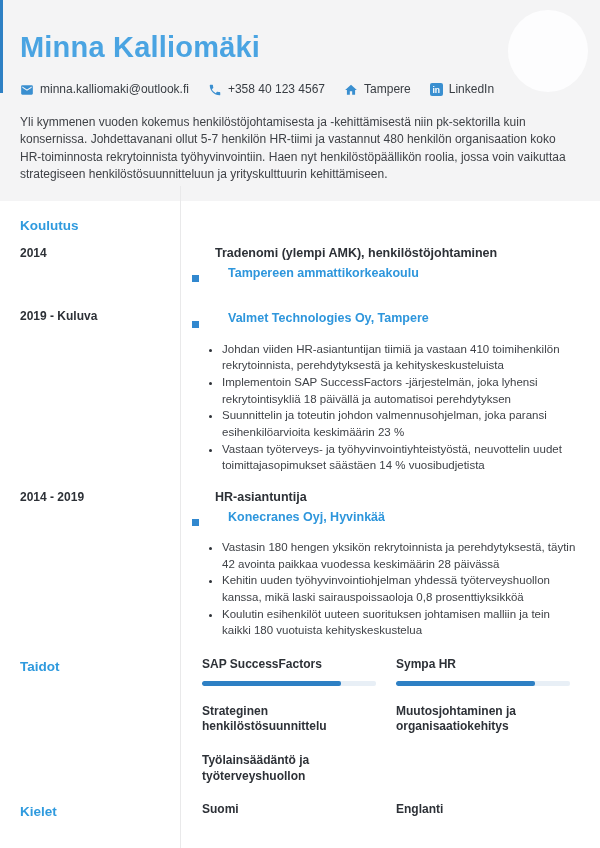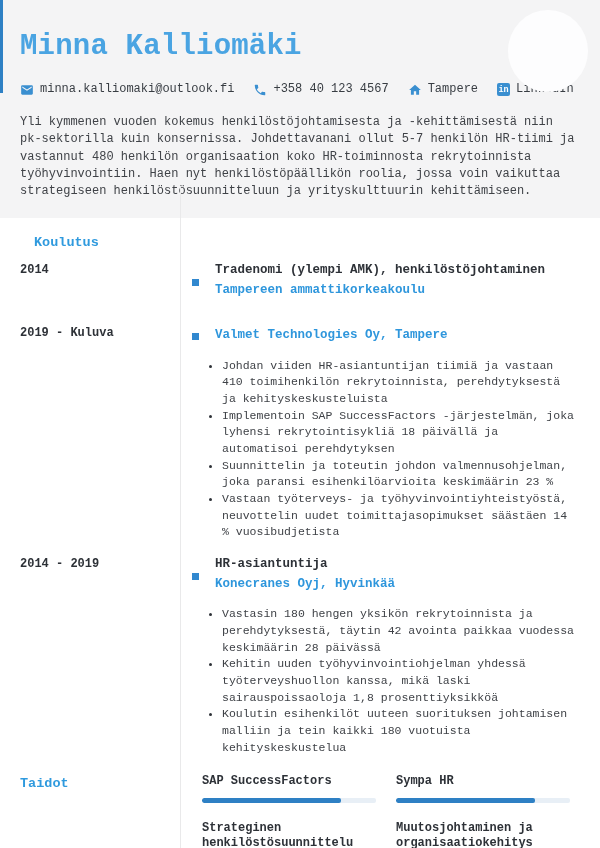--- a/index.html
+++ b/index.html
@@ -1,18 +1,18 @@
 <!DOCTYPE html>
 <html><head>
 <meta charset="utf-8">
 <style>
   html,body { margin:0; padding:0; background:#fff; }
   .page {
     position:relative; width:600px; height:848px; overflow:hidden;
-    background:#ffffff; font-family:Liberation Mono, monospace;
+    background:#ffffff; font-family:Liberation Sans, sans-serif;
     font-size:11.5px; line-height:1.45; color:#3f4247;
   }
   
   .header { position:relative; background:#f4f4f5; padding:26px 20px 18px 20px; }
   .accent-stripe { position:absolute; left:0; top:0; width:3px; height:93px; background:#2e80c4; }
   .avatar { position:absolute; right:12px; top:10px; width:80px; height:82px; border-radius:50%; background:#fdfdfe; }
   .name { margin:0; font-size:29px; font-weight:bold; color:#4aa4e2; letter-spacing:.2px; }
   .contact-row { display:flex; align-items:center; gap:19px; margin-top:13px; font-size:12px; color:#383d43; }
   .contact-item { display:flex; align-items:center; gap:6px; }
   .cicon { width:14px; height:14px; display:block; }
@@ -22,29 +22,29 @@
   .summary { margin:16px 0 0 0; font-size:12px; line-height:1.42; color:#3f4247; max-width:562px; }
   
   .col-divider { position:absolute; left:180px; top:186px; bottom:0; width:1px; background:#e9e9ea; }
   .content { padding-top:15px; }
   .row { display:flex; }
   .lcol { width:180px; flex:none; padding-left:20px; box-sizing:border-box; }
   .rcol { flex:1; padding:0 20px 0 12px; box-sizing:border-box; }
   .sec-title { margin:0; font-size:13.5px; font-weight:bold; color:#2f9ade; }
   .date { font-size:12px; font-weight:bold; color:#2d3137; padding-top:1px; }
   
-  .entry-head { display:flex; align-items:center; }
+  .entry-head { display:flex; align-items:flex-end; }
   .marker { width:7px; height:7px; background:#3188cf; margin-top:5px; flex:none; }
   .entry-titles { margin-left:16px; }
   .entry-title { font-size:12.5px; font-weight:bold; color:#2d3137; }
-  .entry-sub { font-size:12.5px; font-weight:bold; color:#2e96dc; margin-top:2px; }
+  .entry-sub { font-size:12.5px; font-weight:bold; color:#2e96dc; margin-top:2px;margin-left:13px; }
   .bullets { margin:13px 0 0 0; padding-left:30px; }
   .bullets li { margin:0; padding:0; color:#3f4247; }
   .bullets li::marker { color:#2d3137; }
-  .title-row { margin-bottom:9px;margin-left:14px; }
+  .title-row { margin-bottom:9px; }
   .sec { margin-top:0; }
   .sec-gap { height:18px; }
   .sec-gap-sm { height:16px; }
   
   .skill-grid { display:grid; grid-template-columns:174px 174px; column-gap:20px; row-gap:18px; margin-left:10px; }
   .skill-label { font-size:12px; font-weight:bold; color:#2d3137; line-height:1.3; }
   .bar-track { margin-top:8px; height:5px; background:#e8eff6; border-radius:2px; overflow:hidden; }
   .bar-fill { height:100%; background:#2e80c4; border-radius:2px; }
 </style>
 </head>
@@ -157,21 +157,21 @@
           <div class="entry">
             <div class="entry-head">
               <span class="marker"></span>
               <div class="entry-titles">
                 <div class="entry-title">HR-asiantuntija</div>
                 <div class="entry-sub">Konecranes Oyj, Hyvinkää</div>
               </div>
             </div>
             <ul class="bullets">
               <li>Vastasin 180 hengen yksikön rekrytoinnista ja perehdytyksestä, täytin 42 avointa paikkaa vuodessa keskimäärin 28 päivässä</li>
-              <li>Kehitin uuden työhyvinvointiohjelman yhdessä työterveyshuollon kanssa, mikä laski sairauspoissaoloja 1,8 prosenttiyksikköä</li>
+              <li>Kehitin uuden työhyvinvointiohjelman yhdessä työterveyshuollon kanssa, mikä laski sairauspoissaoloja 0,8 prosenttiyksikköä</li>
               <li>Koulutin esihenkilöt uuteen suorituksen johtamisen malliin ja tein kaikki 180 vuotuista kehityskeskustelua</li>
             </ul>
           </div>
         </div>
       </div>
     </section>
 
     <div class="sec-gap"></div>
 
     <section class="sec">

